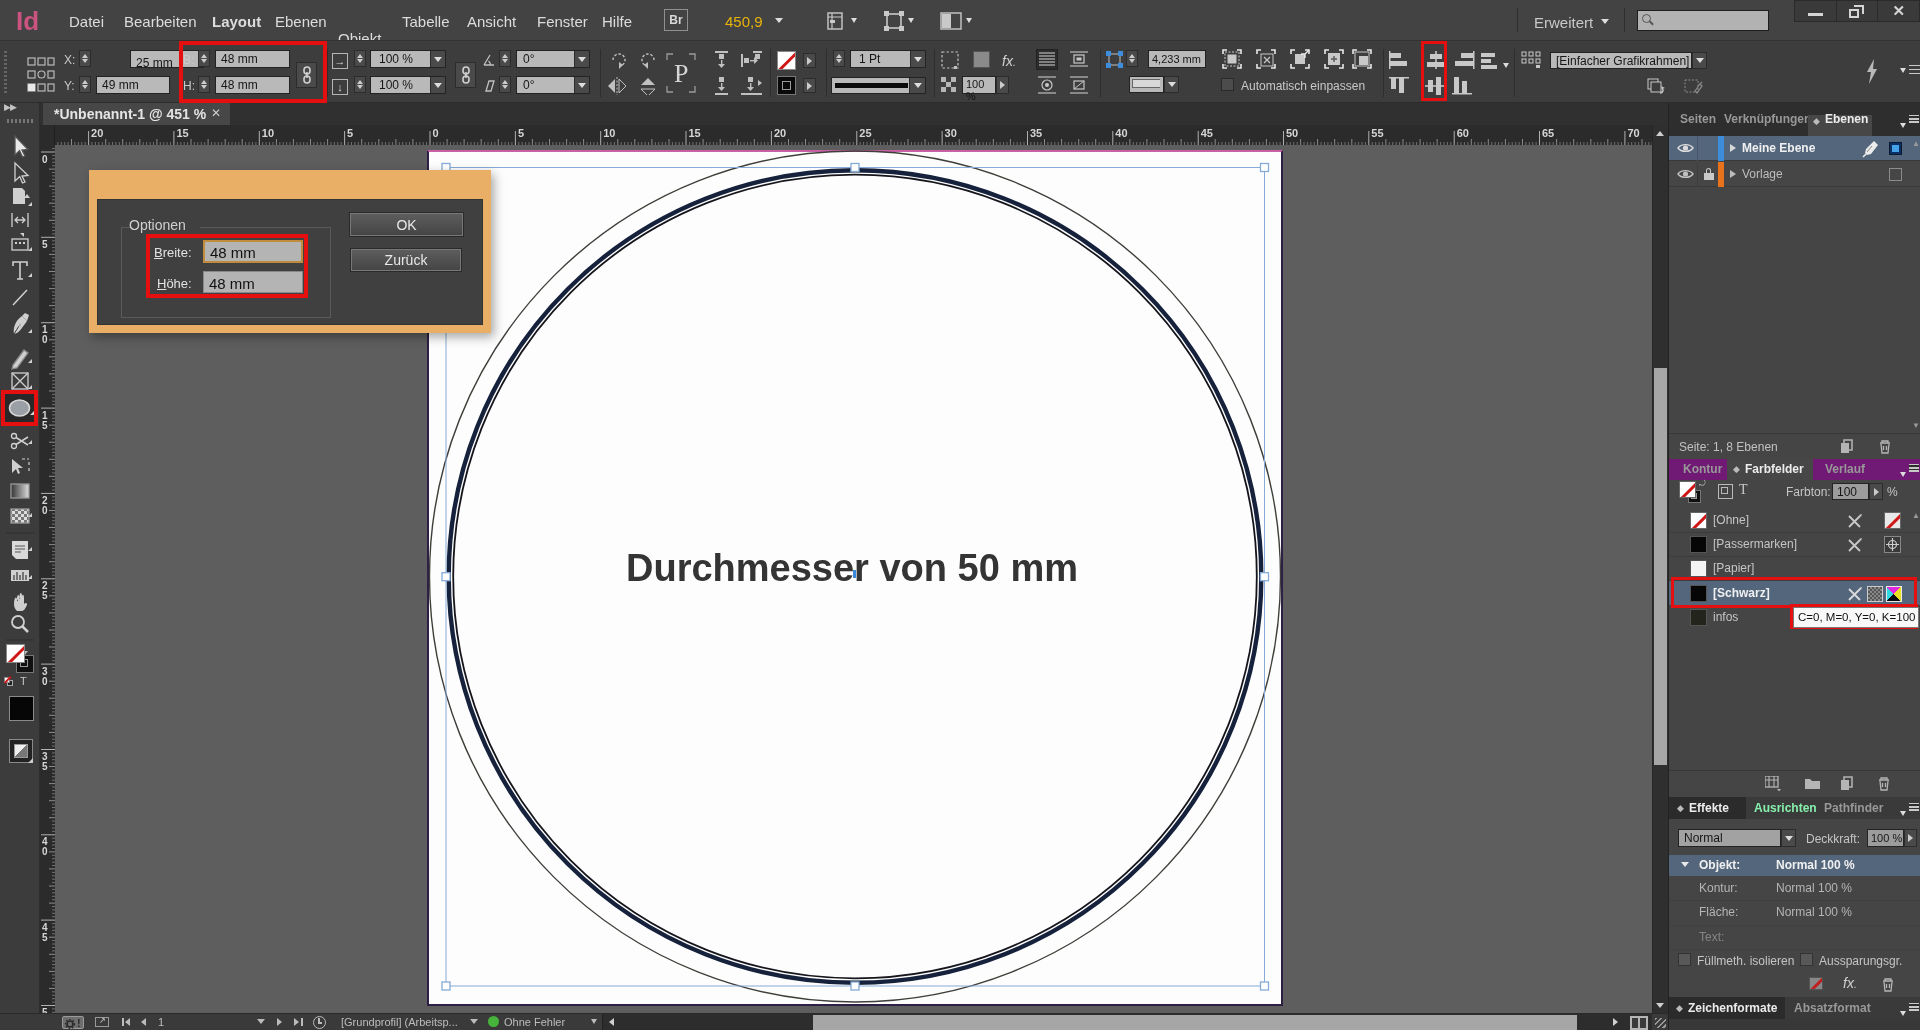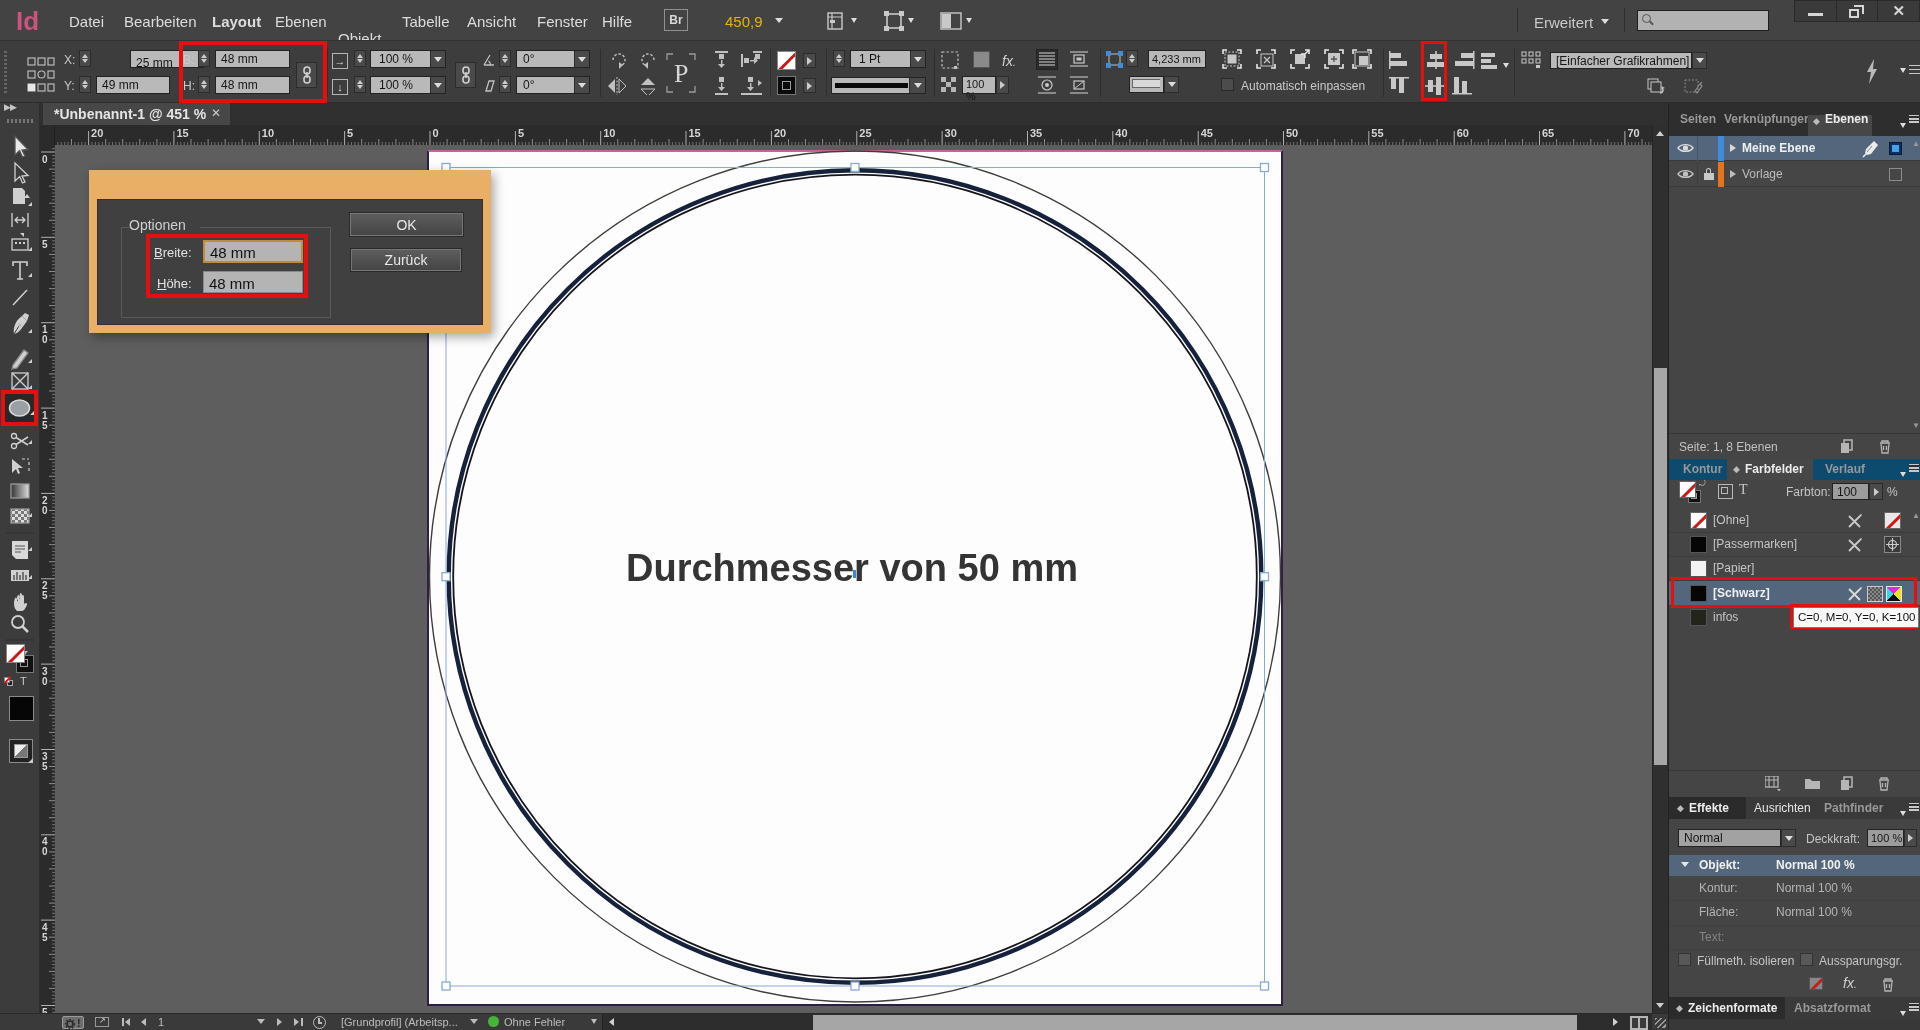--- a/index.html
+++ b/index.html
@@ -1549,21 +1549,21 @@
     <div class="abs" style="left:10px;top:6px;font-size:12px;color:#c0c0c0;">Seite: 1, 8 Ebenen</div>
     <div class="abs" style="left:170px;top:4px;width:16px;height:16px;"><svg width="16" height="16">
           <path d="M2 5 L10 5 L10 15 L2 15 Z" fill="#b5b5b5"></path>
           <path d="M5 5 L5 2 L13 2 L13 12 L10 12" fill="none" stroke="#b5b5b5" stroke-width="1.5"></path>
         </svg></div>
     <div class="abs" style="left:208px;top:4px;width:16px;height:16px;"><svg width="16" height="16">
           <path d="M3 5 h10 M5 5 V3 h6 v2 M4 6 l1 9 h6 l1 -9 M6.5 8 v4 M9.5 8 v4" stroke="#b5b5b5" stroke-width="1.3" fill="none"></path>
         </svg></div>
   </div>
 
-  <div class="abs" style="left:0;top:356px;width:252px;height:21px;background:#0c4a6e;">
+  <div class="abs" style="left:0;top:356px;width:252px;height:21px;background:#701a75;">
     <div class="abs" style="left:14px;top:3px;font-weight:bold;color:#989898;">Kontur</div>
     <div class="abs" style="left:58px;top:0px;width:86px;height:21px;background:#474747;"></div>
     <div class="abs" style="left:64px;top:5px;color:#bbb;font-size:9px;">◆</div>
     <div class="abs" style="left:76px;top:3px;font-weight:bold;color:#ececec;">Farbfelder</div>
     <div class="abs" style="left:156px;top:3px;font-weight:bold;color:#989898;">Verlauf</div>
     <div class="abs" style="left:231px;top:7px;"><i class="tri-d" style="display:inline-block;border-left-width:3px;border-right-width:3px;"></i></div>
     <div class="abs" style="left:240px;top:5px;width:10px;height:8px;background:repeating-linear-gradient(#c8c8c8 0 1.5px,#2e2e2e 1.5px 3.2px);"></div>
   </div>
   <div class="abs" style="left:0;top:377px;width:252px;height:29px;background:#454545;">
     <div class="abs" style="left:19px;top:10px;width:13px;height:13px;background:#101010;border:1px solid #777;">
@@ -1646,21 +1646,21 @@
         </svg></div>
     <div class="abs" style="left:207px;top:4px;width:16px;height:16px;"><svg width="16" height="16">
           <path d="M3 5 h10 M5 5 V3 h6 v2 M4 6 l1 9 h6 l1 -9 M6.5 8 v4 M9.5 8 v4" stroke="#b5b5b5" stroke-width="1.3" fill="none"></path>
         </svg></div>
   </div>
 
   <div class="abs" style="left:0;top:694px;width:252px;height:22px;background:#3a3a3a;">
     <div class="abs" style="left:0px;top:0px;width:77px;height:22px;background:#2b2b2b;"></div>
     <div class="abs" style="left:8px;top:6px;color:#bbb;font-size:9px;">◆</div>
     <div class="abs" style="left:20px;top:4px;font-weight:bold;color:#ececec;">Effekte</div>
-    <div class="abs" style="left:85px;top:4px;font-weight:normal;color:#e5e5e5;">Ausrichten</div>
+    <div class="abs" style="left:85px;top:4px;font-weight:bold;color:#86efac;">Ausrichten</div>
     <div class="abs" style="left:155px;top:4px;font-weight:bold;color:#989898;">Pathfinder</div>
     <div class="abs" style="left:231px;top:8px;"><i class="tri-d" style="display:inline-block;border-left-width:3px;border-right-width:3px;"></i></div>
     <div class="abs" style="left:240px;top:6px;width:10px;height:8px;background:repeating-linear-gradient(#c8c8c8 0 1.5px,#2e2e2e 1.5px 3.2px);"></div>
   </div>
   <div class="abs" style="left:0;top:716px;width:252px;height:36px;background:#454545;">
     <div class="abs fld" style="left:9px;top:10px;width:103px;height:18px;padding:1px 0 0 5px;background:#a2a2a2;">Normal</div>
     <div class="abs dbtn" style="left:112px;top:10px;width:15px;height:18px;">
         <i class="tri-d"></i>
       </div>
     <div class="abs" style="left:137px;top:13px;font-size:12px;">Deckkraft:</div>

